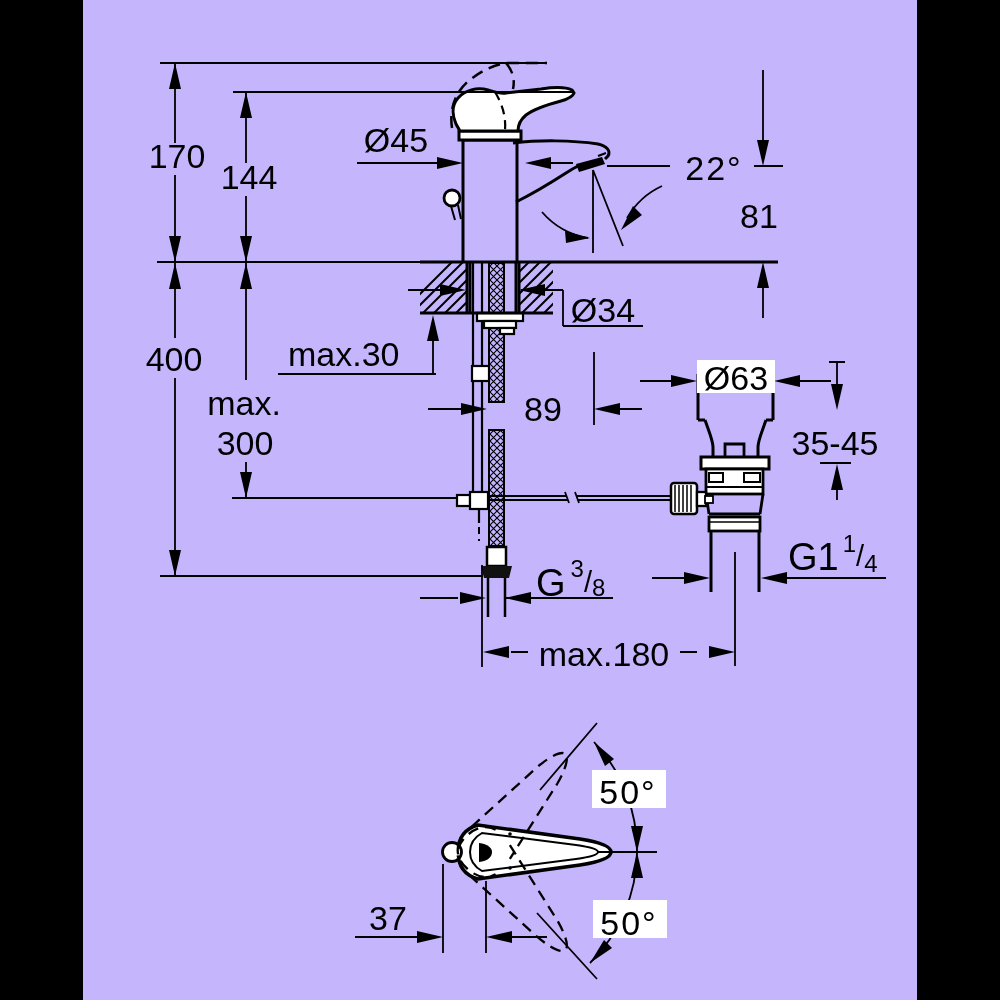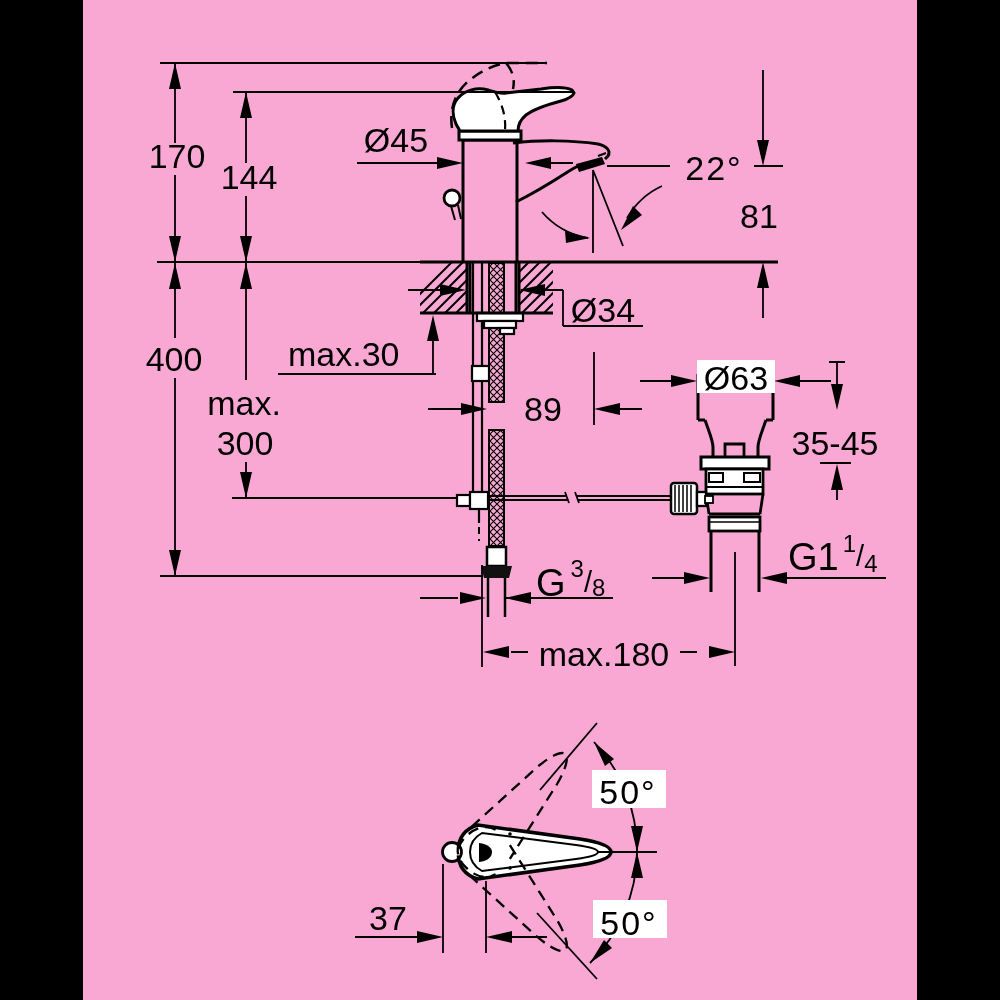--- a/index.html
+++ b/index.html
@@ -1,16 +1,16 @@
 <!DOCTYPE html>
 <html><head>
 <meta charset="utf-8">
 <style>
   html,body{margin:0;padding:0;background:#fff;}
-  .stage{width:1000px;height:1000px;position:relative;background:#f9a8d4;text-align:center;}
+  .stage{width:1000px;height:1000px;position:relative;background:#c4b5fd;text-align:center;}
   svg{display:block;}
   .lbl{font-family:"Liberation Sans","DejaVu Sans",sans-serif;fill:#000;}
   .t34{font-size:34px;}
   .t38{font-size:38px;}
   .t24{font-size:24px;}
   .t29{font-size:29px;}
   .sp{letter-spacing:2px;}
 </style>
 </head>
 <body>

